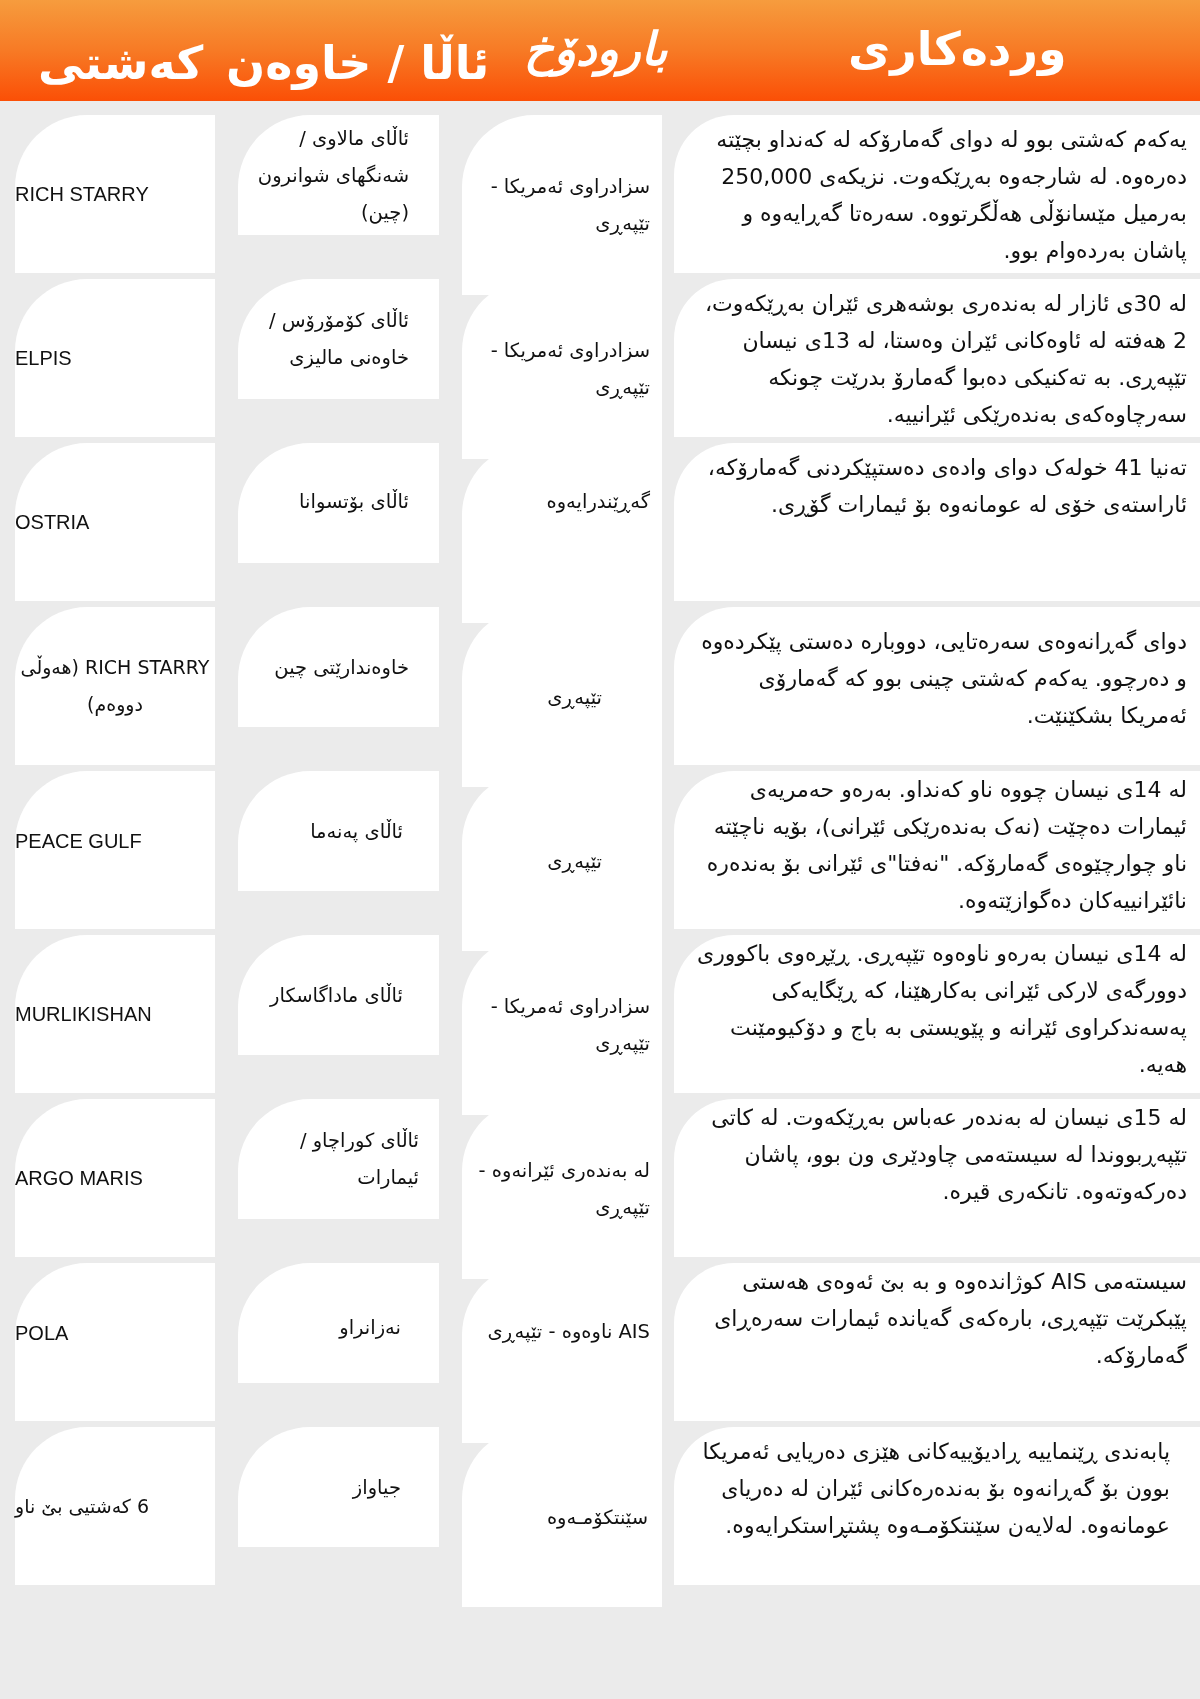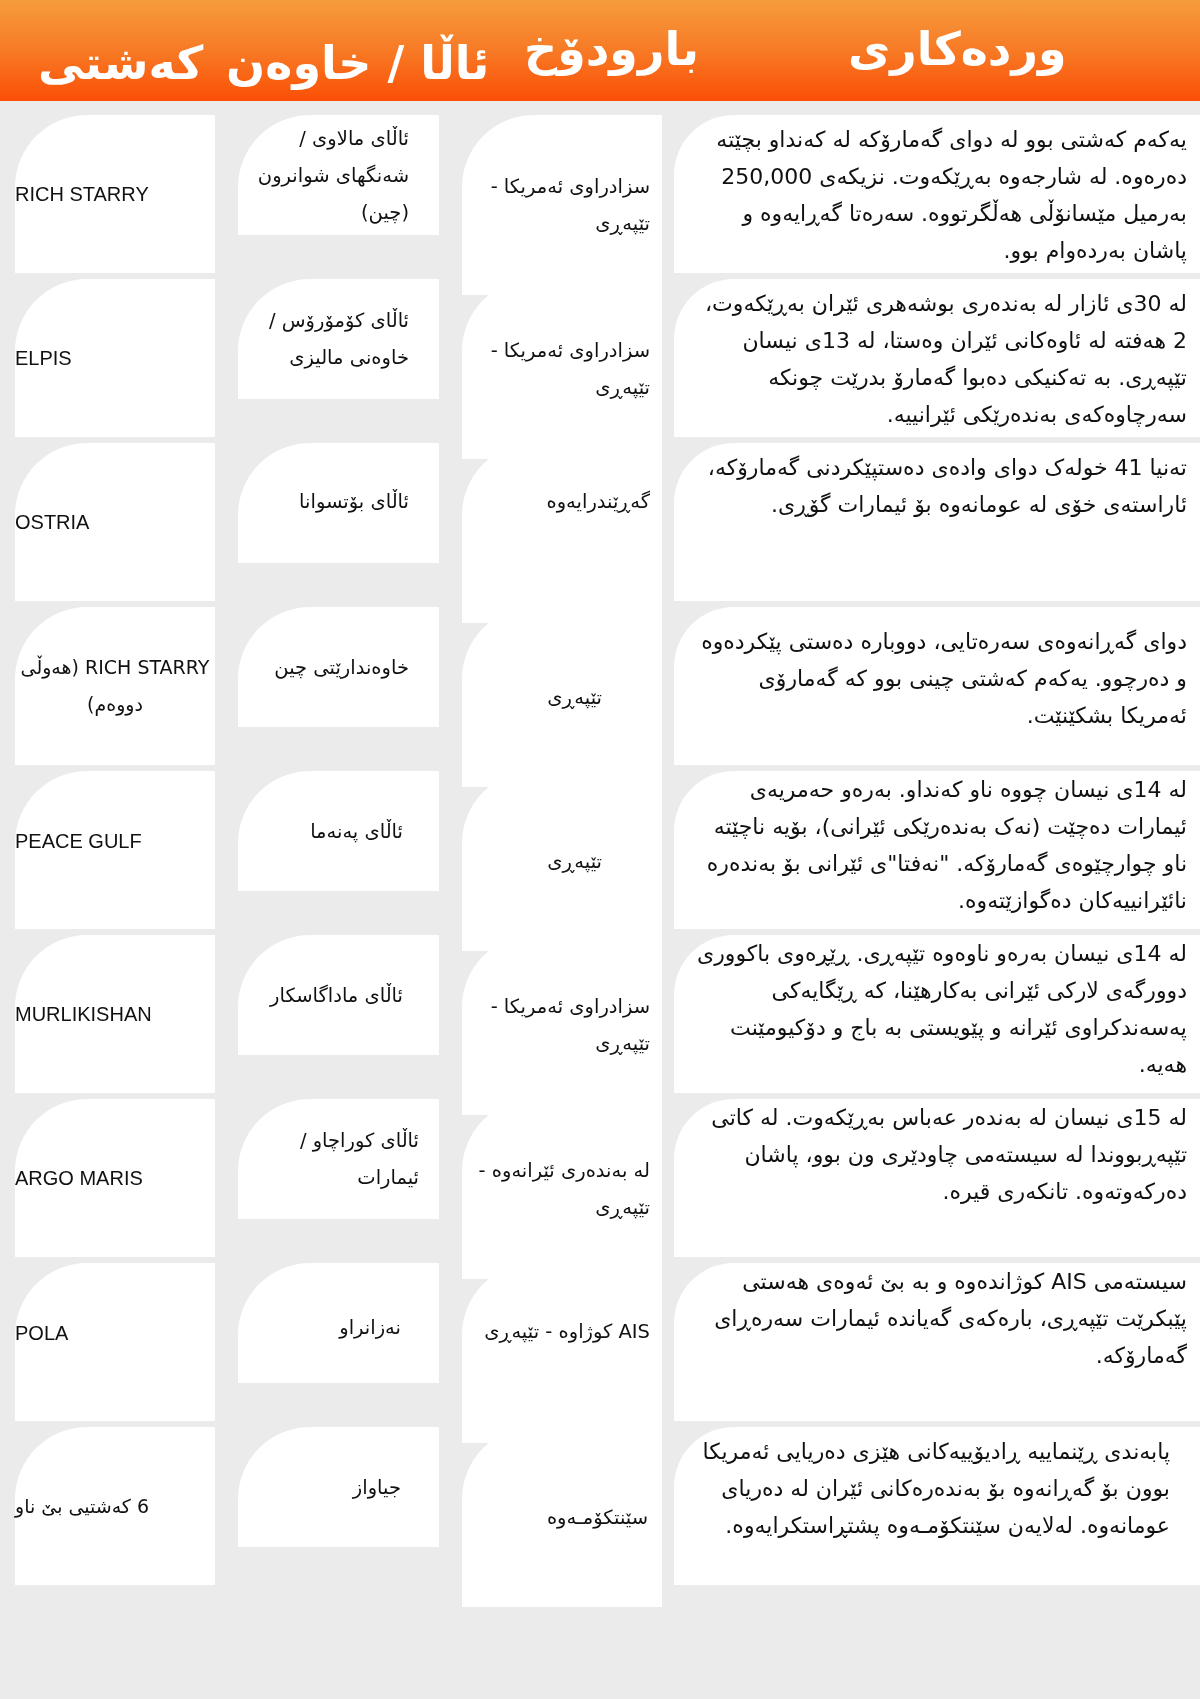--- a/index.html
+++ b/index.html
@@ -9,21 +9,21 @@
     .header {
       position: absolute; left: 0; top: 0; width: 1200px; height: 101px;
       background: linear-gradient(to bottom, #f69c3e 0%, #f77a25 50%, #fb4f06 100%);
     }
     .header .h {
       position: absolute; color: #fff; font-weight: bold; font-size: 46px;
       line-height: 1; direction: rtl; white-space: nowrap;
       font-family: "DejaVu Sans", sans-serif;
     }
     .h-details { left: 848px; top: 26px; }
-    .h-status { left: 524px; top: 26px; }
+    .h-status { left: 524px; top: 26px; font-style: italic; }
     .h-flag { left: 218px; top: 40px; margin-left: 8px; }
     .h-ship { left: 38px; top: 40px; }
 
     .table {
       position: absolute; left: 0; top: 101px; width: 1200px; height: 1598px;
     }
     .row { position: absolute; left: 0; width: 1200px; height: 163px; }
 
     .cell {
       position: absolute; top: 0; background: #fff;
@@ -163,21 +163,21 @@
   </div>
 
   <div class="row" style="top:1162px">
     <div class="cell c-ship" style="align-items:flex-start;padding-top:52px">
         <span class="latin">POLA</span>
       </div>
     <div class="cell c-flag" style="align-items:flex-start;padding-top:46px;padding-right:38px">
         <span>نەزانراو</span>
       </div>
     <div class="cell c-status" style="align-items:flex-start;padding-top:50px">
-        <span>AIS کوژاوە - تێپەڕی</span>
+        <span>AIS ناوەوە - تێپەڕی</span>
       </div>
     <div class="cell c-details" style="padding-top:0">
         <span>سیستەمی AIS کوژاندەوە و بە بێ ئەوەی هەستی پێبکرێت تێپەڕی، بارەکەی گەیاندە ئیمارات سەرەڕای گەمارۆکە.</span>
       </div>
   </div>
 
   <div class="row" style="top:1326px">
     <div class="cell c-ship">
         <span>6 کەشتیی بێ ناو</span>
       </div>

